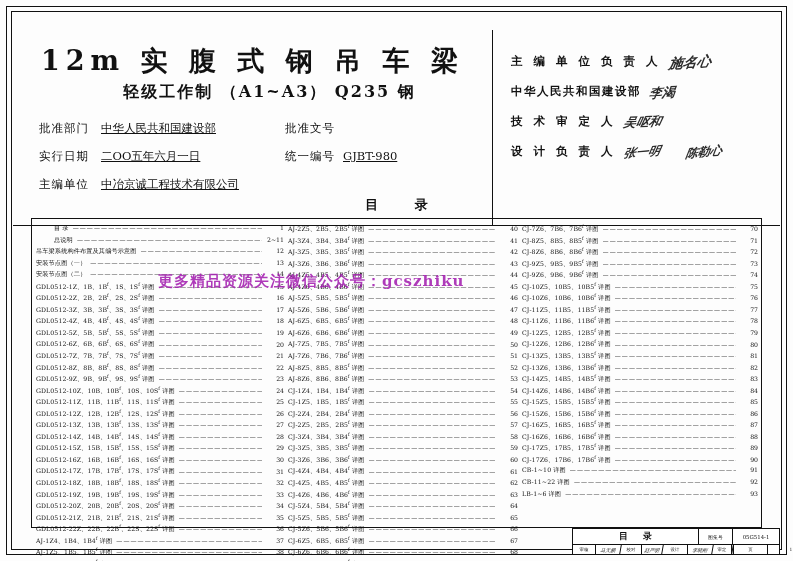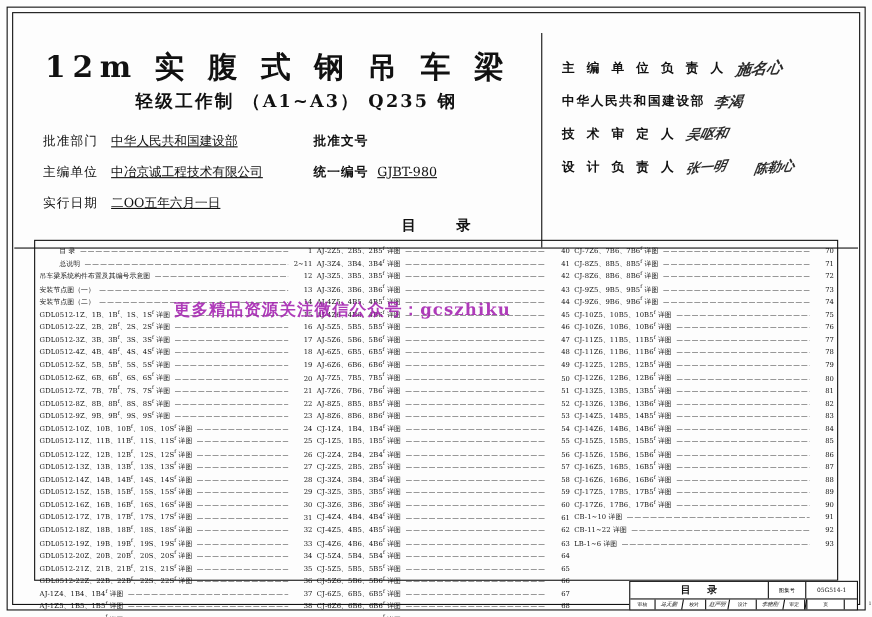--- a/index.html
+++ b/index.html
@@ -72,21 +72,21 @@
     white-space:nowrap;
   }
   .meta-value{
     flex:1 1 auto;
     white-space:nowrap;
     text-decoration:underline;
   }
   .meta-col2{
     position:absolute;left:272px;top:84px;width:215px;
   }
-  .meta-col2 .meta-label{width:58px;flex:0 0 58px;font-weight:bold;}
+  .meta-col2 .meta-label{width:58px;flex:0 0 58px;}
   
   .sig-list{
     position:absolute;left:17px;top:24px;right:6px;
   }
   .sig-row{
     height:30px;
     display:flex;align-items:flex-start;
     font-size:11.5px;
     font-family:"DejaVu Serif","Liberation Serif",serif;
     white-space:nowrap;
@@ -247,26 +247,26 @@
     <div class="hdr-left">
       <div class="title-main">12m 实 腹 式 钢 吊 车 梁</div>
       <div class="title-sub">轻级工作制 （A1~A3） Q235 钢</div>
 
       <div class="meta-grid">
         <div class="meta-row">
           <span class="meta-label">批准部门</span>
           <span class="meta-value">中华人民共和国建设部</span>
         </div>
         <div class="meta-row">
+          <span class="meta-label">实行日期</span>
+          <span class="meta-value">二OO五年六月一日</span>
+        </div>
+        <div class="meta-row">
           <span class="meta-label">主编单位</span>
           <span class="meta-value">中冶京诚工程技术有限公司</span>
-        </div>
-        <div class="meta-row">
-          <span class="meta-label">实行日期</span>
-          <span class="meta-value">二OO五年六月一日</span>
         </div>
       </div>
 
       <div class="meta-col2">
         <div class="meta-row">
           <span class="meta-label">批准文号</span>
         </div>
         <div class="meta-row">
           <span class="meta-label">统一编号</span>
           <span class="meta-value">GJBT-980</span>

